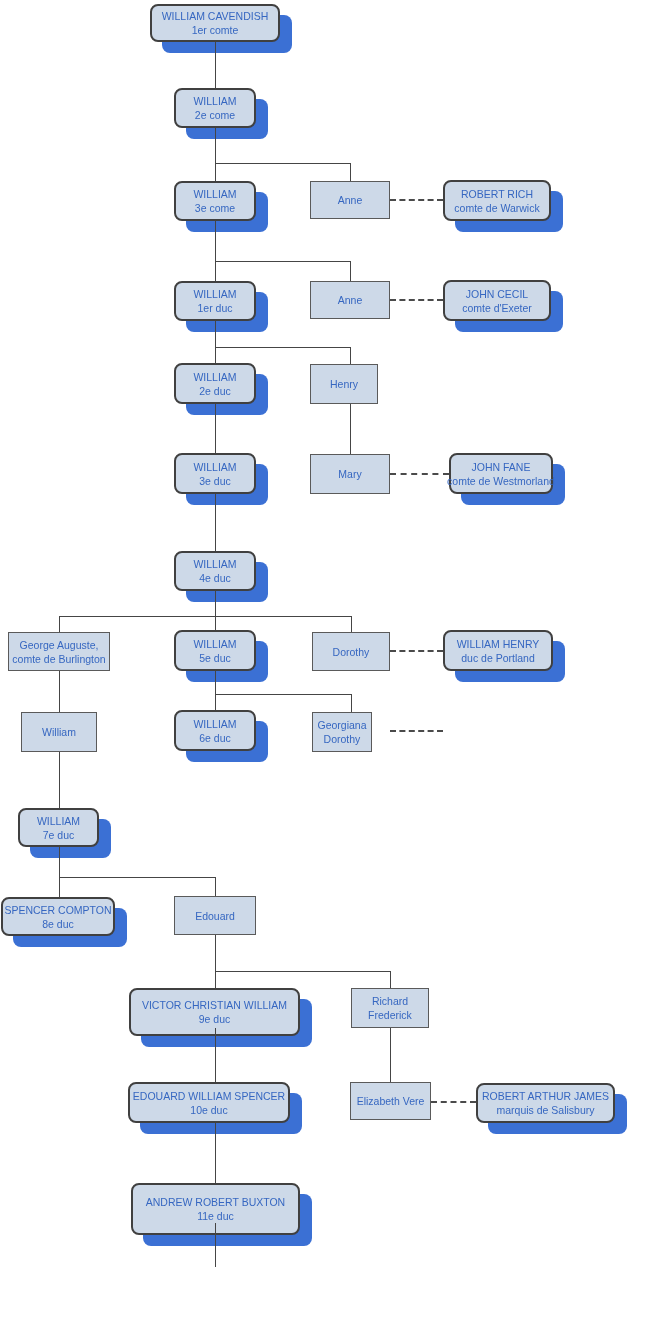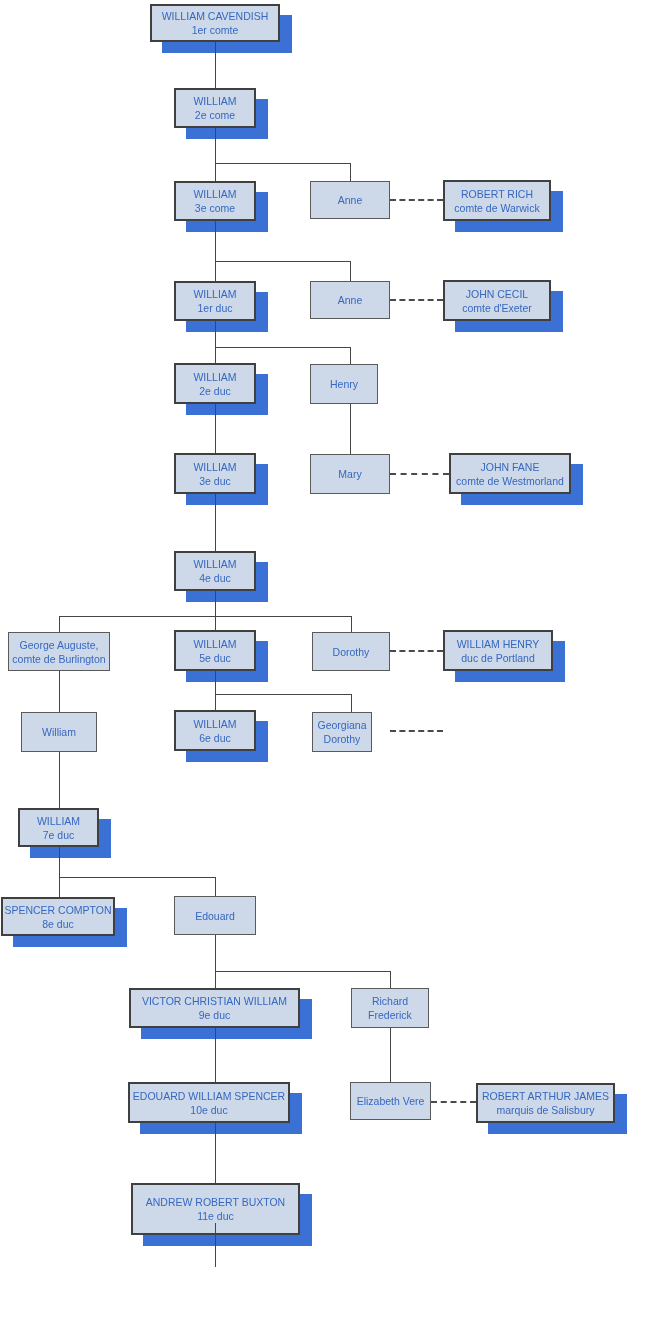--- a/index.html
+++ b/index.html
@@ -17,21 +17,21 @@
   }
   .node{
     position:absolute;box-sizing:border-box;z-index:2;
     background:var(--fill);border:2px solid var(--border);
     color:var(--text);font-size:10.5px;line-height:14px;
     display:flex;flex-direction:column;align-items:center;justify-content:center;
     text-align:center;
   }
   .node div{white-space:nowrap;}
   .node.plain{border-width:1px;border-color:var(--border-plain);}
-  .node.shadowed{box-shadow:12px 11px 0 var(--shadow);}
+  .node.shadowed{box-shadow:12px 11px 0 var(--shadow);border-radius:8px;}
   .vline{position:absolute;width:1px;background:var(--line);z-index:3;}
   .hline{position:absolute;height:1px;background:var(--line);z-index:3;}
   .dline{position:absolute;height:0;border-top:2px dashed #4a4a4a;z-index:3;}
 </style>
 </head>
 <body>
 
 <div class="canvas">
 
   <div class="node shadowed" style="left:150px;top:4px;width:130px;height:38px">
@@ -76,21 +76,21 @@
     <div>Henry</div>
   </div>
 
   <div class="node shadowed" style="left:174px;top:453px;width:82px;height:41px">
     <div>WILLIAM</div>
     <div>3e duc</div>
   </div>
   <div class="node plain" style="left:310px;top:454px;width:80px;height:40px">
     <div>Mary</div>
   </div>
-  <div class="node shadowed" style="left:449px;top:453px;width:122px;height:41px">
+  <div class="node shadowed" style="left:449px;top:453px;width:104px;height:41px">
     <div>JOHN FANE</div>
     <div>comte de Westmorland</div>
   </div>
 
   <div class="node shadowed" style="left:174px;top:551px;width:82px;height:40px">
     <div>WILLIAM</div>
     <div>4e duc</div>
   </div>
 
   <div class="node plain" style="left:8px;top:632px;width:102px;height:39px">
@@ -127,21 +127,21 @@
   </div>
 
   <div class="node shadowed" style="left:1px;top:897px;width:114px;height:39px">
     <div>SPENCER COMPTON</div>
     <div>8e duc</div>
   </div>
   <div class="node plain" style="left:174px;top:896px;width:82px;height:39px">
     <div>Edouard</div>
   </div>
 
-  <div class="node shadowed" style="left:129px;top:988px;width:171px;height:40px">
+  <div class="node shadowed" style="left:129px;top:988px;width:171px;height:48px">
     <div>VICTOR CHRISTIAN WILLIAM</div>
     <div>9e duc</div>
   </div>
   <div class="node plain" style="left:351px;top:988px;width:78px;height:40px">
     <div>Richard</div>
     <div>Frederick</div>
   </div>
 
   <div class="node shadowed" style="left:128px;top:1082px;width:162px;height:41px">
     <div>EDOUARD WILLIAM SPENCER</div>

